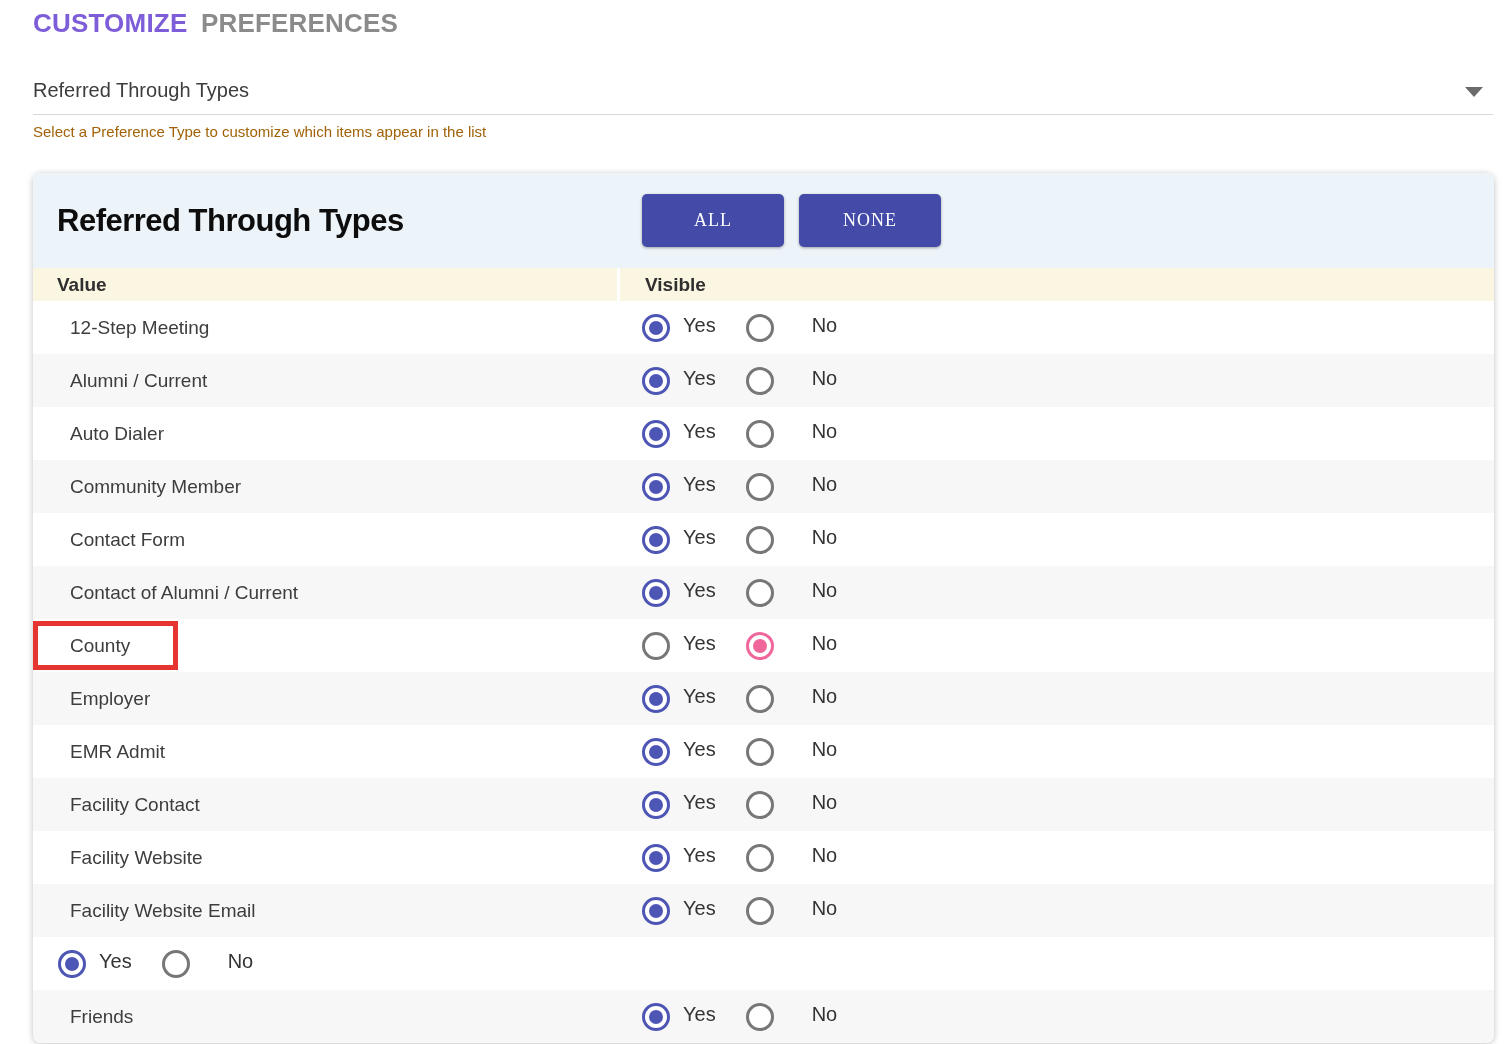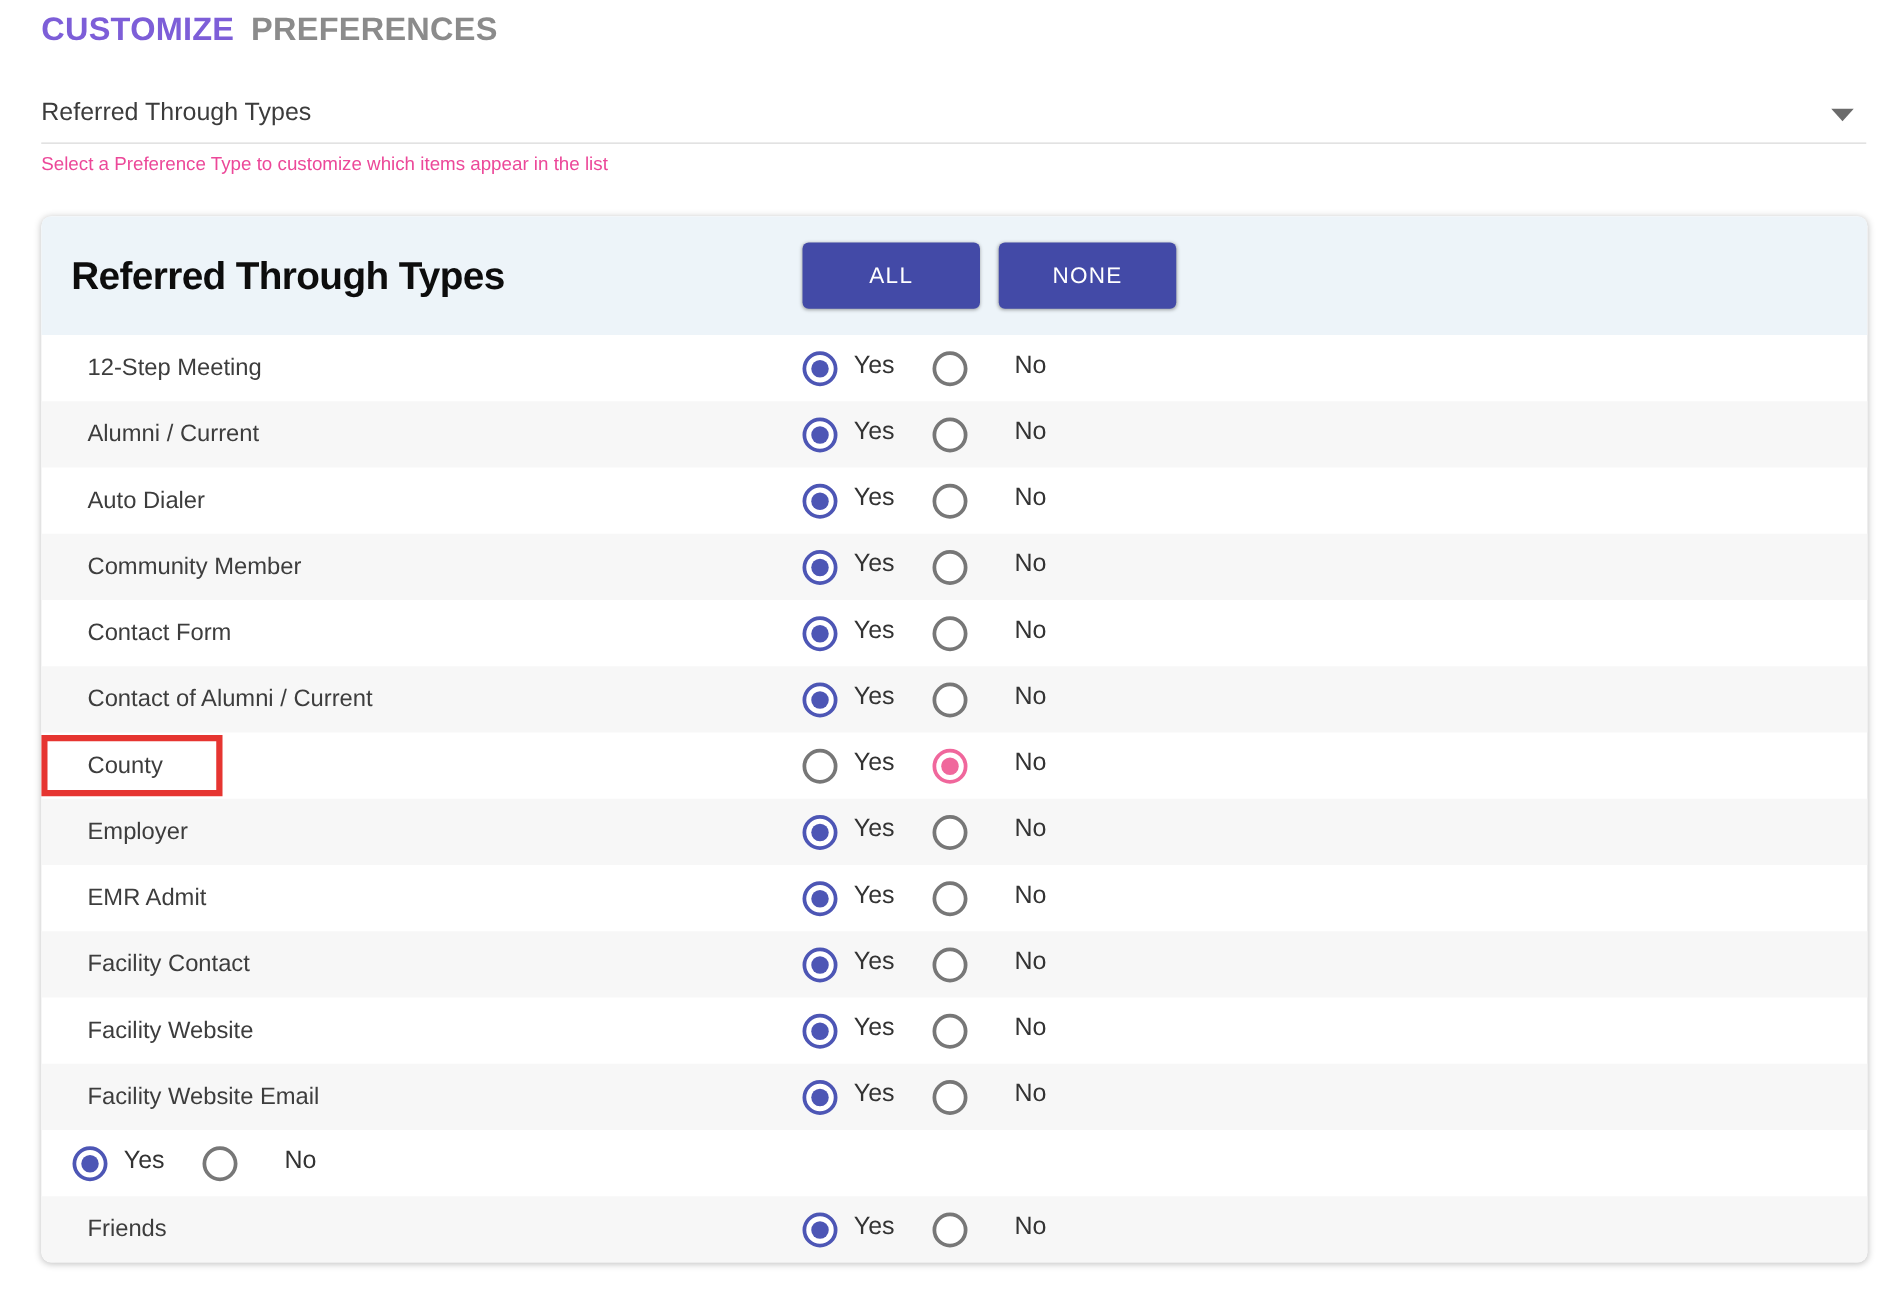--- a/index.html
+++ b/index.html
@@ -23,21 +23,21 @@
     padding-bottom: 12px;
     border-bottom: 1px solid #d9d9d9;
   }
   .caret {
     position: absolute; right: 10px; top: 8px;
     width: 0; height: 0;
     border-left: 9px solid transparent;
     border-right: 9px solid transparent;
     border-top: 10px solid #6b6b6b;
   }
-  .selector-helper { font-size: 15px; color: #ec4899; margin-top: 8px; }
+  .selector-helper { font-size: 15px; color: #a16207; margin-top: 8px; }
 
   
   .panel {
     margin-top: 33px;
     width: 1461px;
     border-radius: 8px;
     box-shadow: 0 1px 6px rgba(0,0,0,0.25);
     background: #fff;
     overflow: hidden;
   }
@@ -49,21 +49,21 @@
   }
   .panel-title {
     flex: 0 0 585px;
     font-size: 31px; font-weight: 800; color: #0d0d0d;
     letter-spacing: -0.5px;
   }
   .btn {
     width: 142px; height: 53px;
     background: #434aa7; color: #ffffff;
     border: none; border-radius: 5px;
-    font-family: Liberation Sans, sans-serif;
+    font-family: Liberation Serif, serif;
     font-size: 18px; letter-spacing: 1px;
     cursor: pointer;
     box-shadow: 0 1px 3px rgba(0,0,0,0.35);
   }
   .btn + .btn { margin-left: 15px; }
 
   
   .thead { display: flex; height: 33px; background: #fff; }
   .th {
     background: #faf6e2;
@@ -128,20 +128,24 @@
   </div>
   <div class="selector-helper">Select a Preference Type to customize which items appear in the list</div>
 
   <div class="panel">
     <div class="panel-header">
       <div class="panel-title">Referred Through Types</div>
       <button class="btn">ALL</button>
       <button class="btn">NONE</button>
     </div>
 
+    <div class="thead">
+      <div class="th th-value">Value</div>
+      <div class="th th-visible">Visible</div>
+    </div>
 
     <div id="rows">
   <div class="row">
 
     <div class="cell-value">12-Step Meeting</div>
     <div class="cell-visible">
       <span class="radio r-yes checked-indigo"></span>
       <span class="radio-label l-yes">Yes</span>
       <span class="radio r-no"></span>
       <span class="radio-label l-no">No</span>

